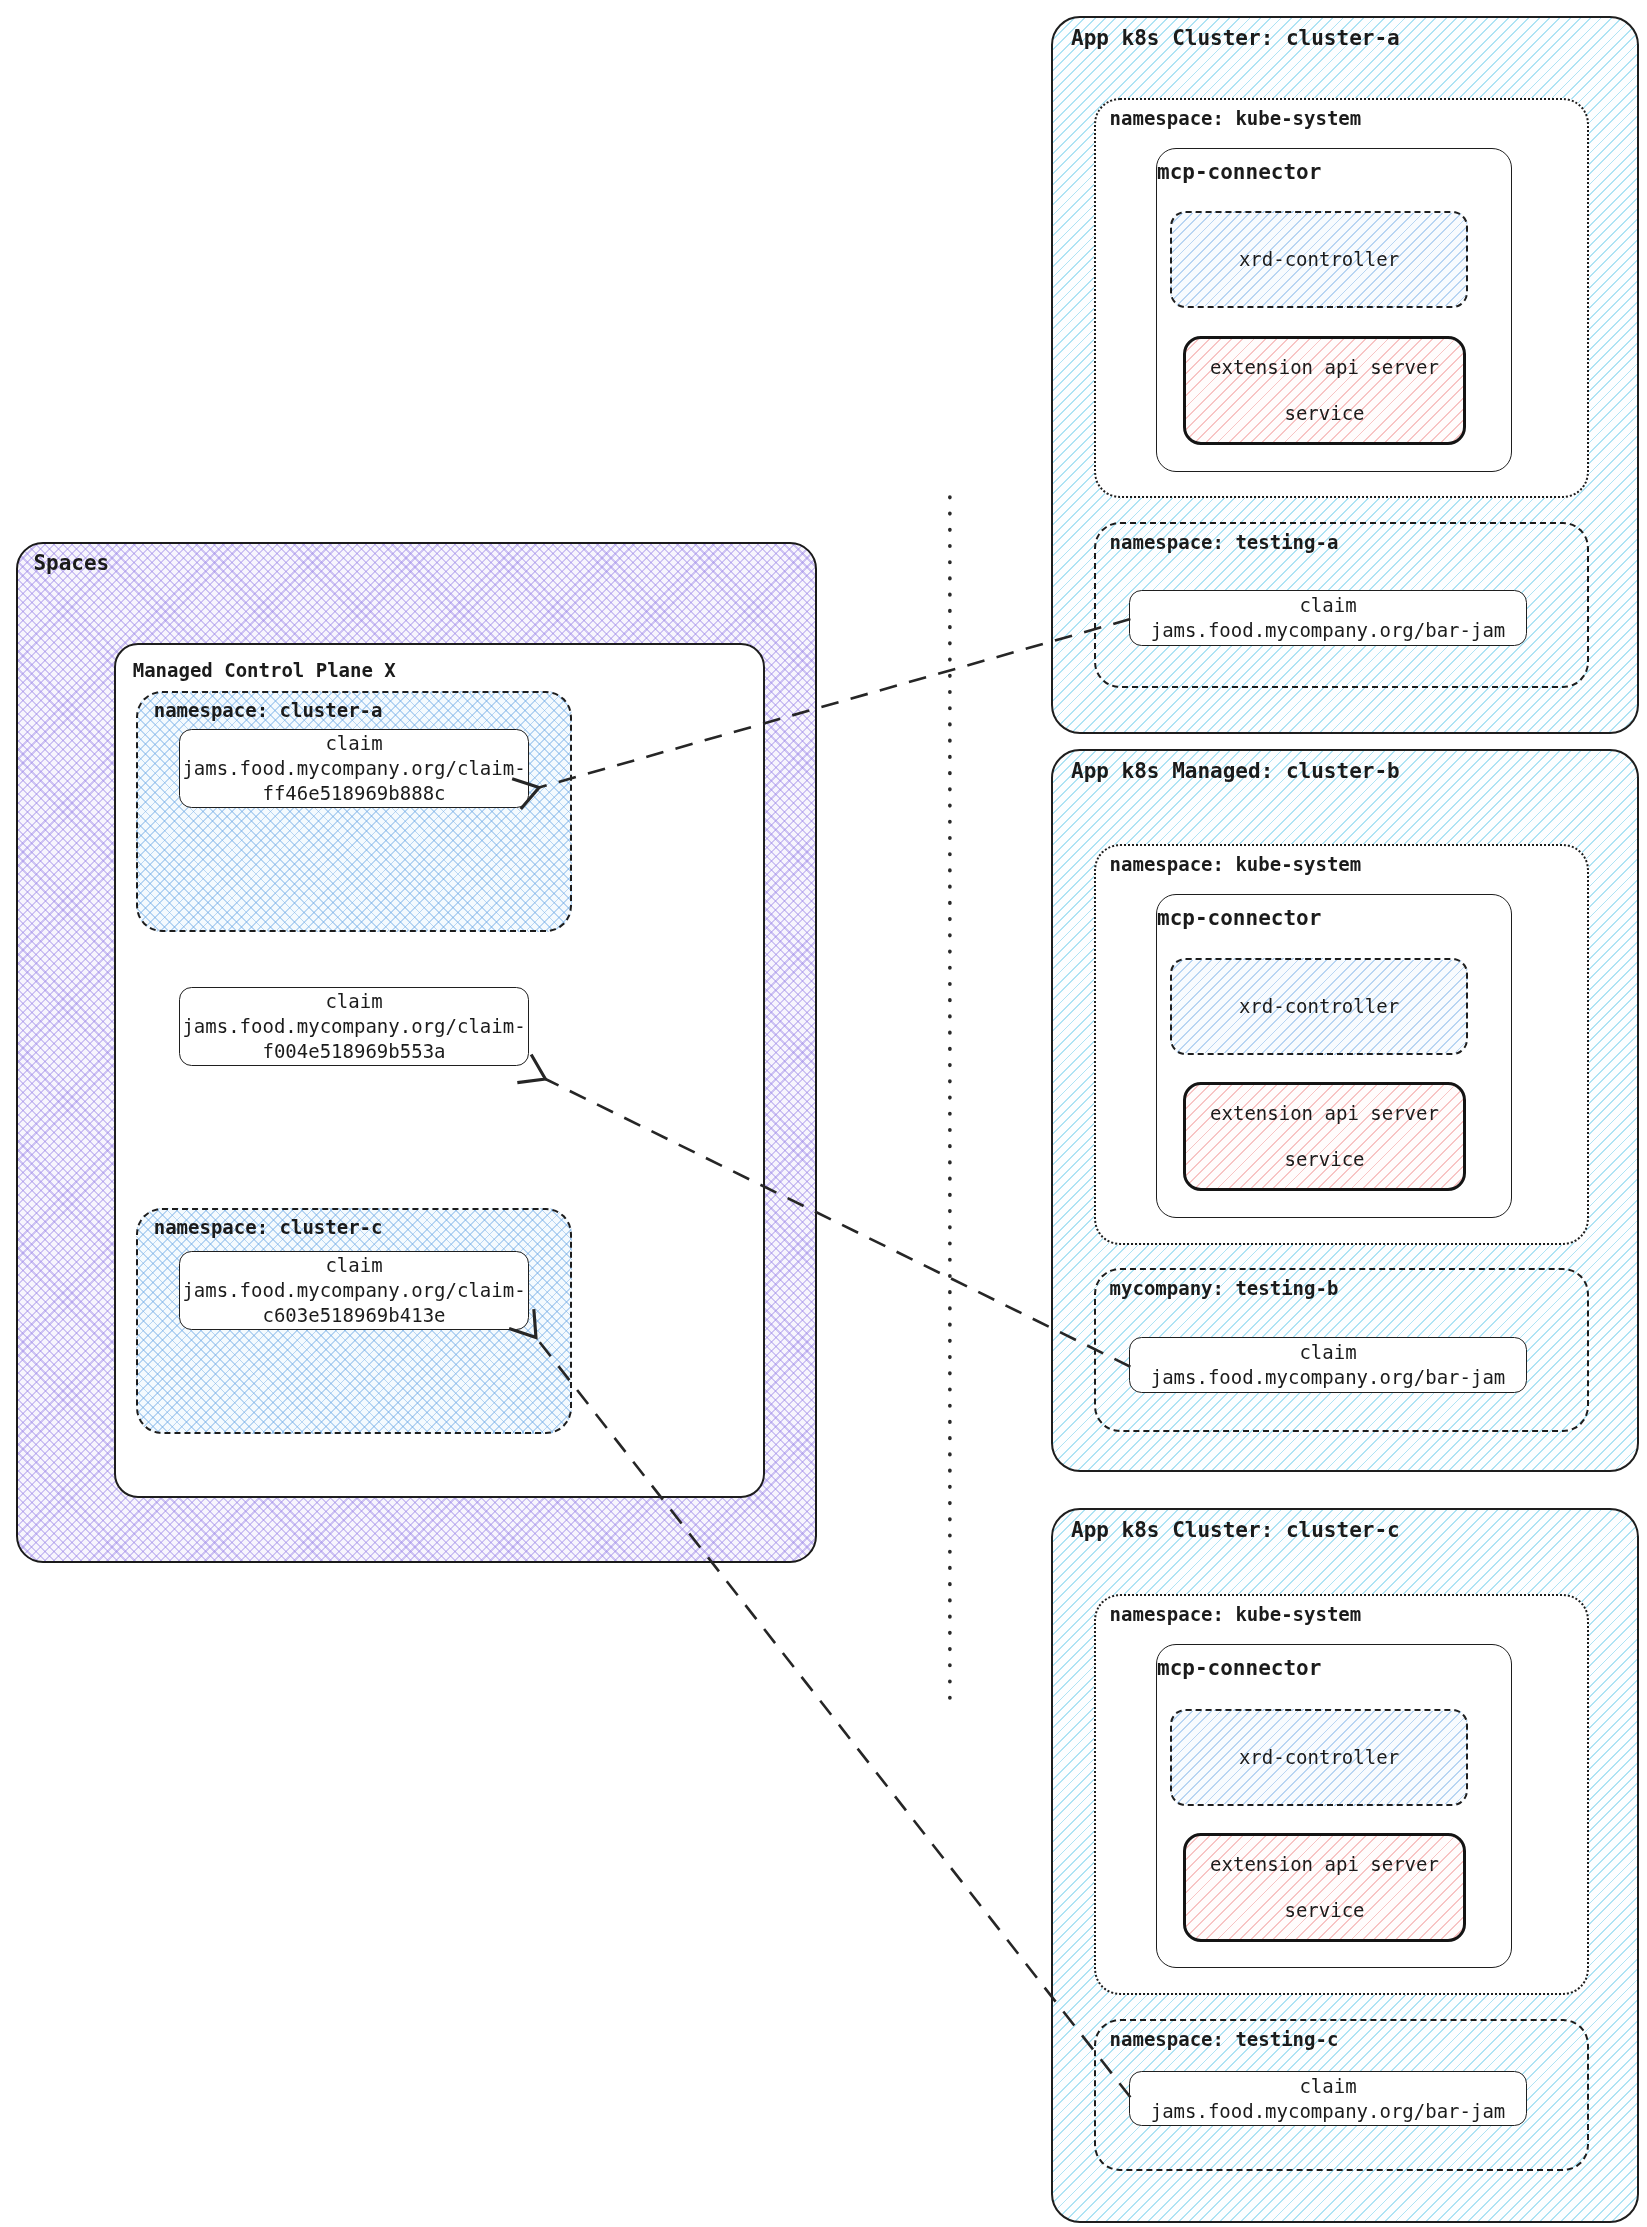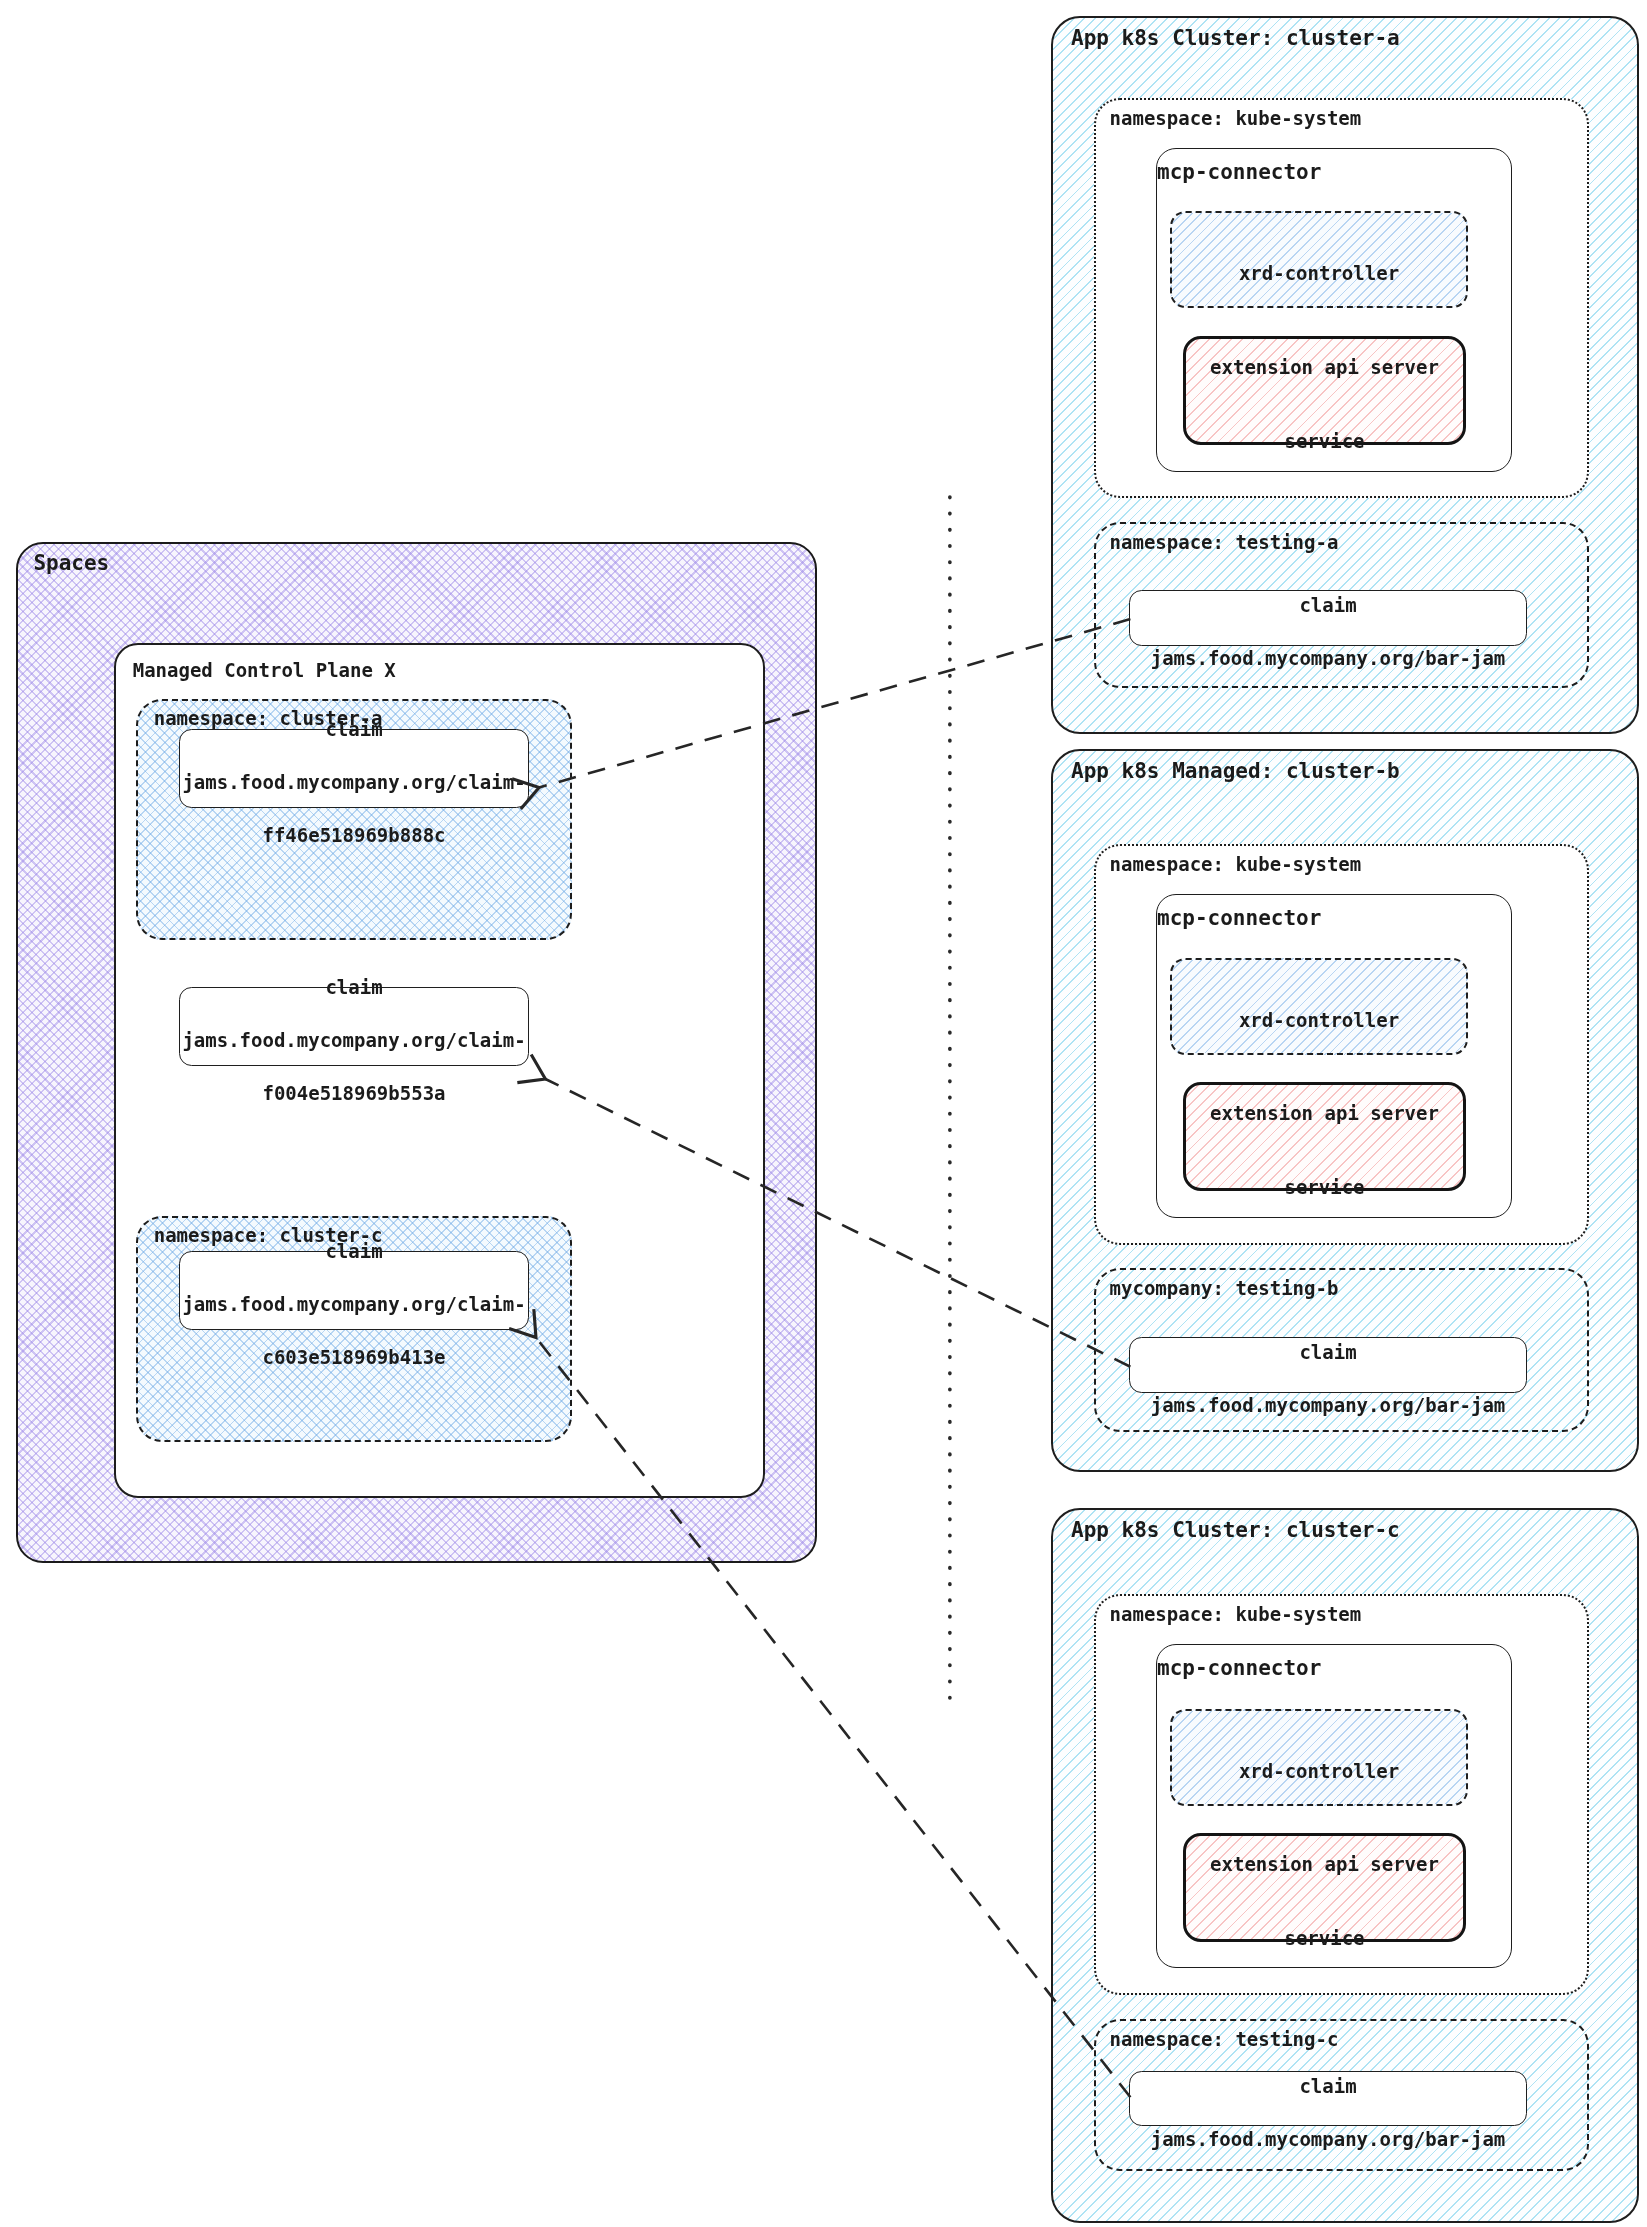--- a/index.html
+++ b/index.html
@@ -24,21 +24,20 @@
   }
   .hatch-ext{
     background-color:#fffcfc;
     background-image:repeating-linear-gradient(135deg,rgba(240,140,140,0.5) 0 1.3px,transparent 1.3px 7.9px);
   }
   .crosshatch-blue{
     background-color:#f4fafe;
     background-image:
       repeating-linear-gradient(135deg,rgba(110,170,230,0.45) 0 1.3px,transparent 1.3px 6.8px),
       repeating-linear-gradient(45deg,rgba(110,170,230,0.45) 0 1.3px,transparent 1.3px 6.8px);
-    margin-top: 8px;
   }
   .crosshatch-purple{
     background-color:#f7f5fd;
     background-image:
       repeating-linear-gradient(135deg,rgba(150,128,230,0.42) 0 1.6px,transparent 1.6px 6.3px),
       repeating-linear-gradient(45deg,rgba(150,128,230,0.42) 0 1.6px,transparent 1.6px 6.3px);
   }
 
   
   .cluster-box{border:2.1px solid #1e1e1e;border-radius:29px;}
@@ -48,21 +47,21 @@
   .ns-dashed{border:2.1px dashed #1c1c1c;border-radius:26px;}
   .connector-box{border:1.6px solid #1e1e1e;border-radius:20px;background:#ffffff;}
   .xrd-box{border:2.1px dashed #1e1e1e;border-radius:15.7px;display:flex;align-items:center;justify-content:center;}
   .ext-box{border:3.1px solid #141414;border-radius:18px;display:flex;flex-direction:column;align-items:center;justify-content:center;gap:21px;}
   .claim-box{border:1.6px solid #1f1f1f;border-radius:12.6px;background:#ffffff;
     display:flex;flex-direction:column;align-items:center;justify-content:center;text-align:center;}
 
   
   .t-title{font-size:21px;font-weight:bold;letter-spacing:0;}
   .t-label{font-size:19px;font-weight:bold;}
-  .t-body{font-size:19px;font-weight:bold;line-height:25px;margin-top:28px;}
+  .t-body{font-size:19px;font-weight:normal;line-height:25px;}
   .corner-label{position:absolute;top:8.4px;left:18px;white-space:nowrap;}
   .center-title{position:absolute;top:10.5px;left:0;width:100%;}
 
   svg.overlay{position:absolute;left:0;top:0;pointer-events:none;}
 </style>
 </head>
 <body>
 
 <div id="canvas">
 

